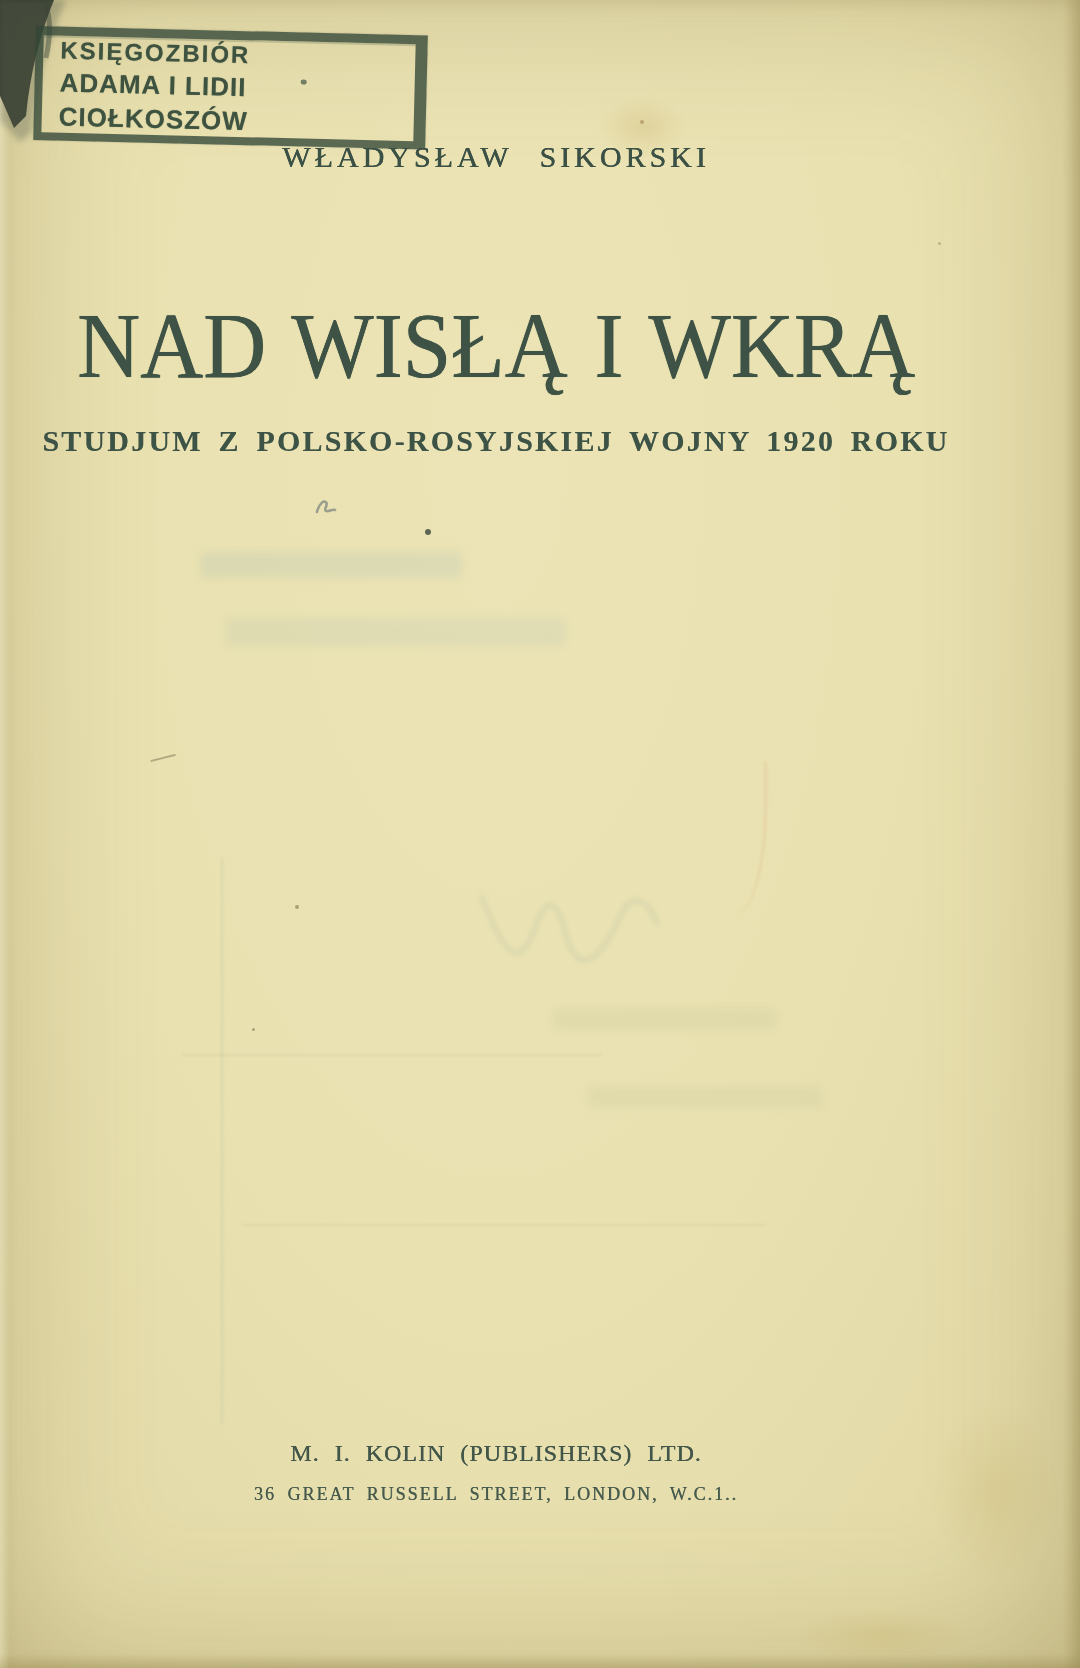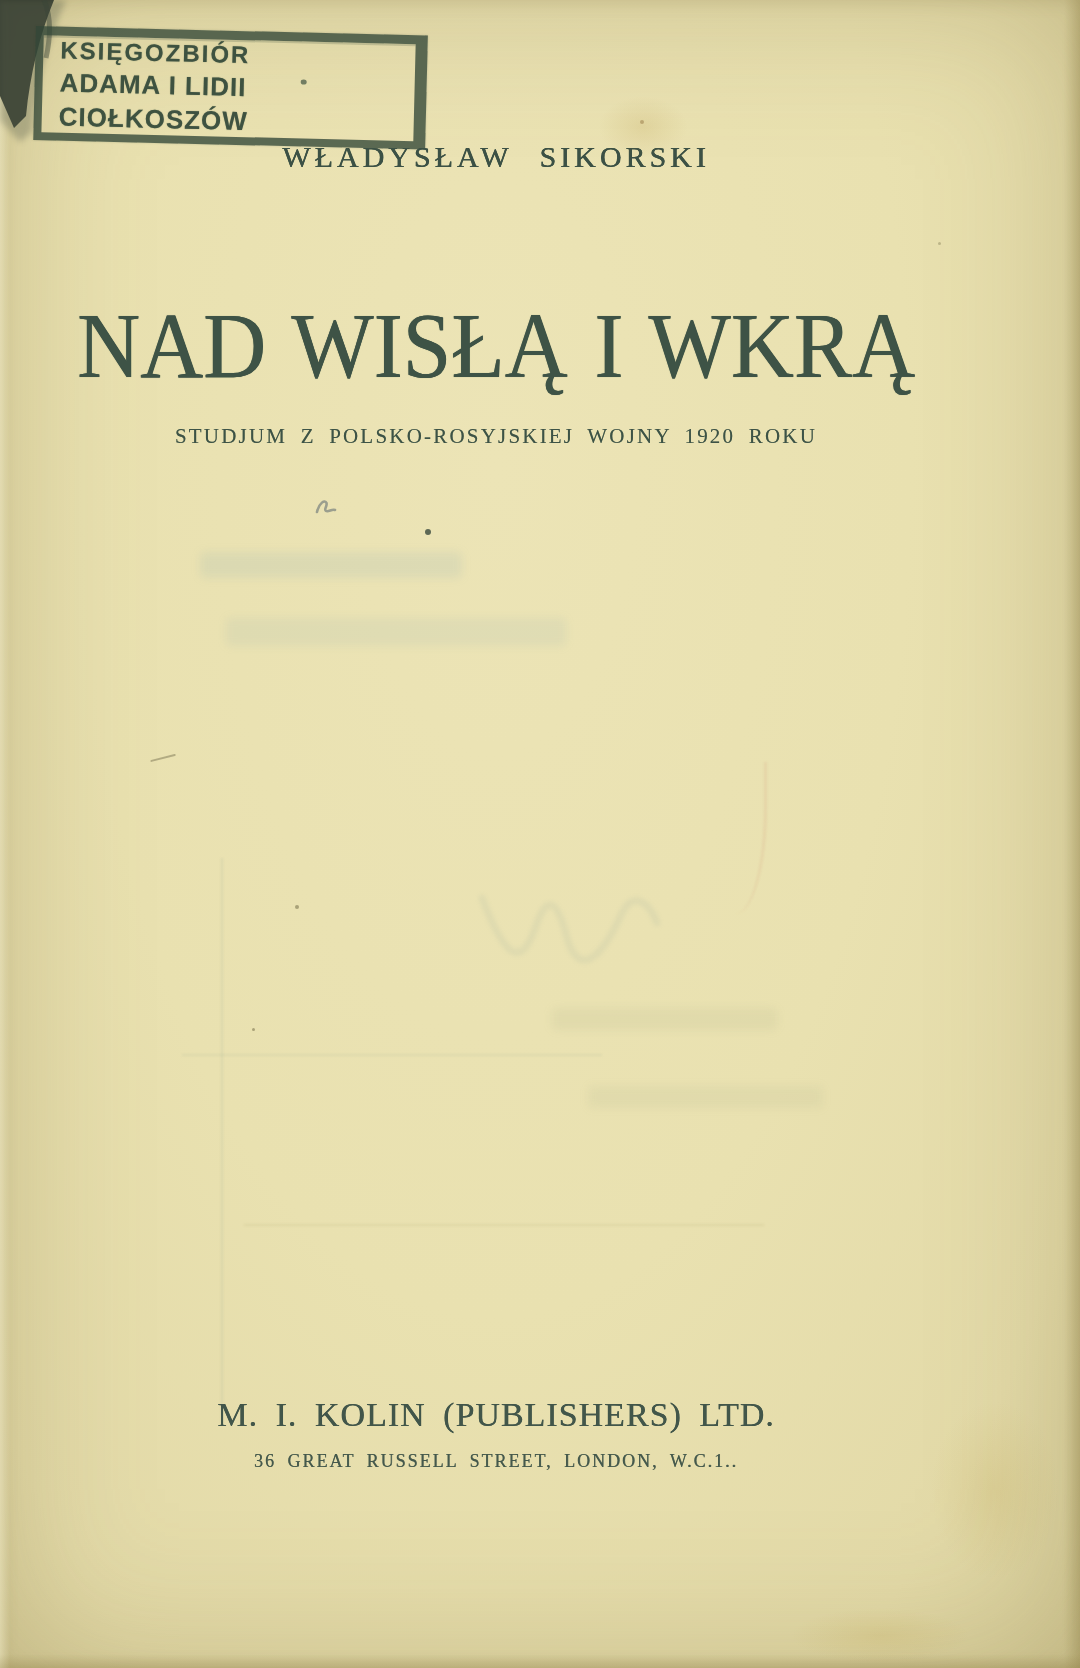--- a/index.html
+++ b/index.html
@@ -51,32 +51,32 @@
   
   .centered{position:absolute;left:0;width:992px;text-align:center;color:#3f5447;}
 
   .author-line{top:140px;font-size:30px;letter-spacing:4px;word-spacing:16px;
     color:#3c5145;text-shadow:.4px 0 0 #3c5145, 0 0 .6px rgba(60,81,69,.6);}
 
   .main-title{top:292px;margin:0;font-weight:normal;font-size:90px;letter-spacing:0px;
     word-spacing:5px;color:#3e5346;transform:scaleX(.97) scaleY(1.04);transform-origin:center top;
     text-shadow:.5px 0 0 #3e5346, 0 0 .8px rgba(62,83,70,.55);}
 
-  .subtitle{top:424px;font-size:21px;font-weight:normal;letter-spacing:2.2px;word-spacing:6px;
+  .subtitle{top:424px;font-size:30px;font-weight:bold;letter-spacing:2.2px;word-spacing:6px;
     color:#3d5346;text-shadow:0 0 .6px rgba(61,83,70,.5);}
 
   
   .pencil-mark{position:absolute;left:314px;top:496px;pointer-events:none;}
   .ink-dot{position:absolute;left:425px;top:529px;width:6px;height:6px;border-radius:50%;
     background:rgba(58,72,60,.8);}
 
   
   .publisher-block{top:1396px;}
-  .publisher-name{font-size:34px;letter-spacing:1px;word-spacing:8px;color:#42564a;
-    text-shadow:.3px 0 0 #42564a;}
+  .publisher-name{font-size:24px;letter-spacing:1px;word-spacing:8px;color:#42564a;
+    text-shadow:.3px 0 0 #42564a;margin-top:44px;}
   .publisher-address{margin-top:17px;font-size:18px;letter-spacing:2px;word-spacing:5px;
     color:#45594c;text-shadow:.3px 0 0 rgba(69,89,76,.8);}
 
   
   .st{position:absolute;pointer-events:none;}
   .st-text1{left:200px;top:552px;width:262px;height:26px;background:rgba(125,165,175,.13);
     filter:blur(4px);border-radius:5px;}
   .st-text2{left:226px;top:618px;width:340px;height:28px;background:rgba(125,165,170,.11);
     filter:blur(4px);border-radius:5px;}
   .st-script{left:462px;top:868px;filter:blur(2px);opacity:.55;}

